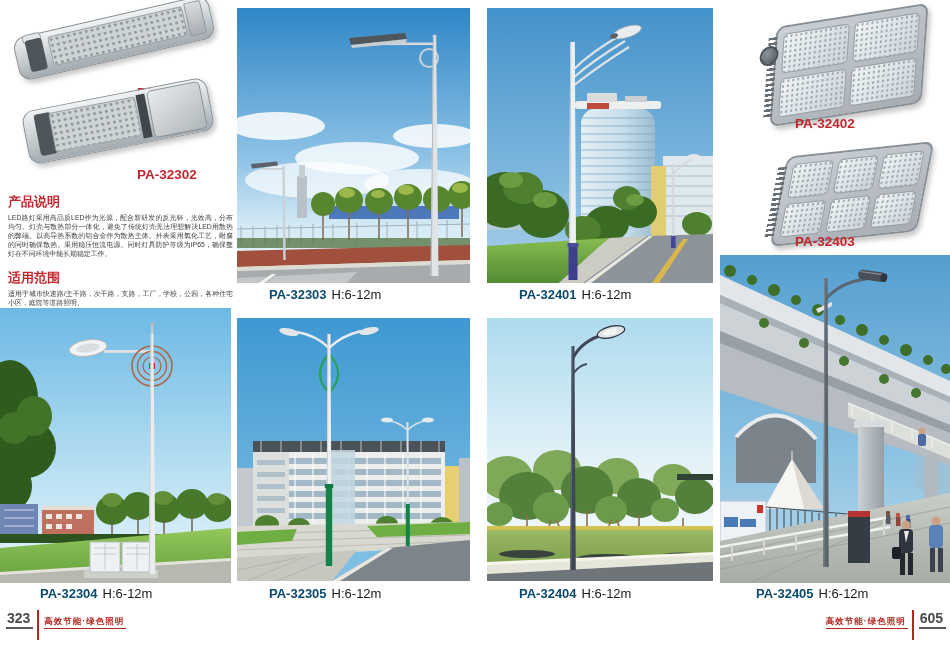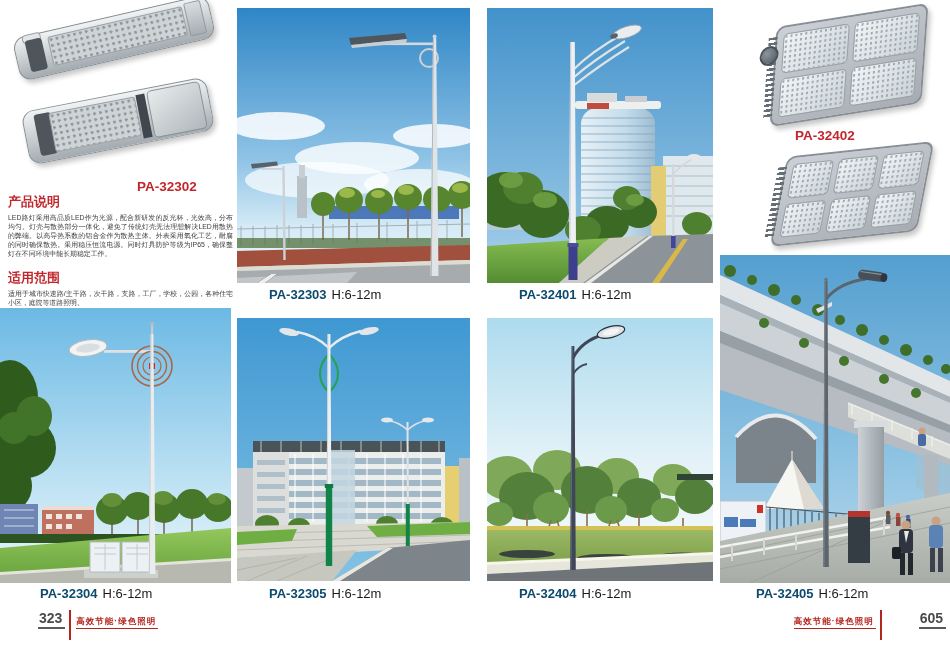--- a/index.html
+++ b/index.html
@@ -6,21 +6,21 @@
   body { width:950px; height:666px; background:#fff; font-family:"Liberation Sans", sans-serif; }
   #page { position:relative; width:950px; height:666px; overflow:hidden; background:#ffffff; }
 
   .photo { position:absolute; overflow:hidden; background:#cfe4f2; }
   .photo svg { display:block; width:100%; height:100%; }
 
   .plabel { position:absolute; font-size:13px; white-space:nowrap; }
   .plabel .code { color:#0c4a6e; font-weight:bold;margin-left:32px; }
   .plabel .spec { color:#1a1a1a; margin-left:5px; font-weight:normal; }
 
-  .codelabel { position:absolute; color:#c1272d; font-weight:bold; font-size:13.5px; white-space:nowrap;margin-top:12px; }
+  .codelabel { position:absolute; color:#c1272d; font-weight:bold; font-size:13.5px; white-space:nowrap; }
   .codelabel.center { width:170px; text-align:center; }
 
   .infoblock { position:absolute; left:8px; top:193px; width:225px; }
   .infoblock h4 { margin:0 0 2px 0; color:#c1272d; font-size:13px; }
   .infoblock p  { margin:2px 0 11px 0; color:#3c3c3c; font-size:6.9px; line-height:9px; text-align:justify; }
 
   
   .bar { position:absolute; border-radius:12px;
          background:linear-gradient(180deg,#f0f3f4,#c6cccf 55%,#a4abb0);
          border:1px solid #868e93; box-shadow:2px 4px 5px rgba(0,0,0,.22); }
@@ -54,21 +54,21 @@
            background:repeating-linear-gradient(180deg,#666e75 0 2.5px,transparent 2.5px 5px); }
   .flood.knob::after { content:""; position:absolute; left:-17px; top:16px; width:15px; height:15px;
            border-radius:50%; background:radial-gradient(circle at 35% 35%,#8d959c,#50585f);
            border:2px solid #49525a; }
   #flood402 { left:772px; top:16px; width:138px; height:82px; transform:rotate(-9deg) skewX(-13deg); }
   #flood403 { left:778px; top:150px; width:132px; height:72px; transform:rotate(-6deg) skewX(-17deg); }
 
   
   .footer { position:absolute; display:flex; align-items:flex-start; }
   .footer .page-num { font-weight:bold; font-size:14px; color:#4a4a4a;
-            border-bottom:2px solid #5a5a5a; padding:0 3px 1px 1px;margin-left:32px; }
+            border-bottom:2px solid #5a5a5a; padding:0 3px 1px 1px; }
   .footer .red-bar { width:2px; height:30px; background:#b3261f; margin:0 5px 0 4px; }
   .footer .slogan { color:#b3261f; font-size:8.5px; font-weight:bold; letter-spacing:1px;
             border-bottom:1.5px solid #b3261f; padding:6px 2px 0 0; }
   #footer-left  { left:6px;  top:610px; }
   #footer-right { right:4px; top:610px; }
 </style>
 </head>
 <body>
 
 <div id="page">
@@ -279,20 +279,21 @@
   <div class="codelabel center" style="left:740px; top:116px">PA-32402</div>
 
   <div class="flood six" id="flood403">
     <div class="cell"></div>
       <div class="cell"></div>
       <div class="cell"></div>
       <div class="cell"></div>
       <div class="cell"></div>
       <div class="cell"></div>
   </div>
+  <div class="codelabel center" style="left:740px; top:234px">PA-32403</div>
 
   <div class="photo" style="left:0px; top:308px; width:231px; height:275px">
     <svg viewBox="0 0 231 275" preserveAspectRatio="none">
       <defs>
         <linearGradient id="skyC" x1="0" y1="0" x2="0" y2="1">
           <stop offset="0" stop-color="#6cb9e4"></stop>
             <stop offset="0.7" stop-color="#c6e6f5"></stop>
             <stop offset="1" stop-color="#eaf5fb"></stop>
         </linearGradient>
         <linearGradient id="grassC" x1="0" y1="0" x2="0" y2="1">

